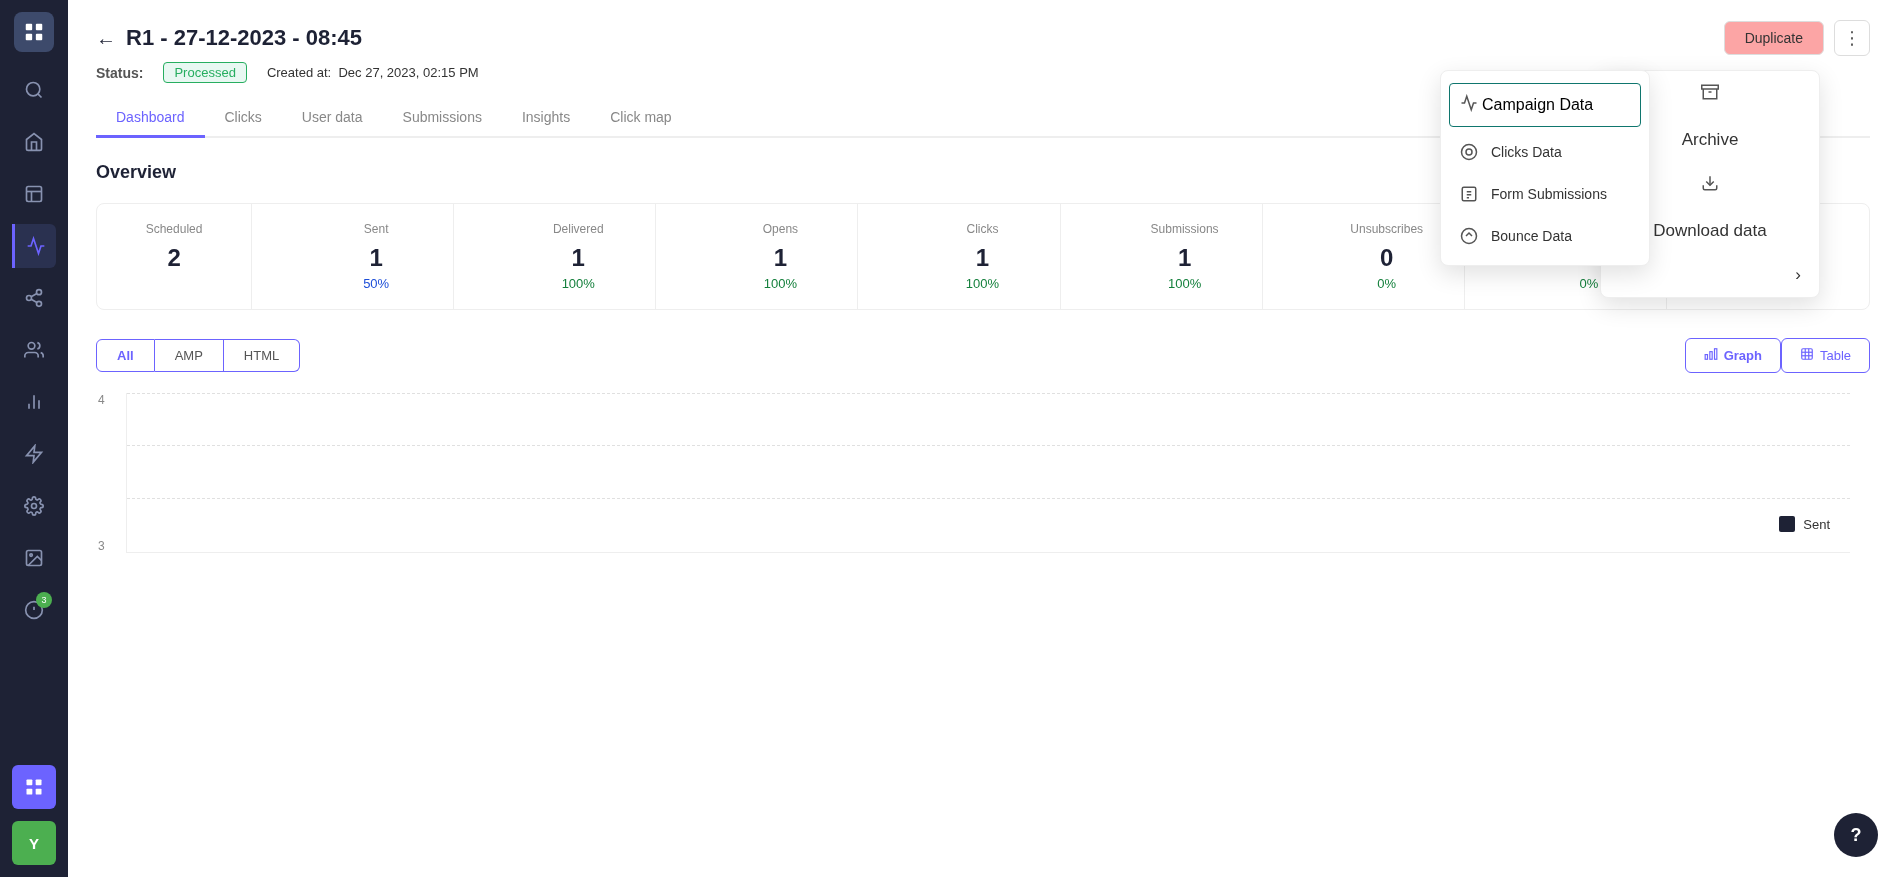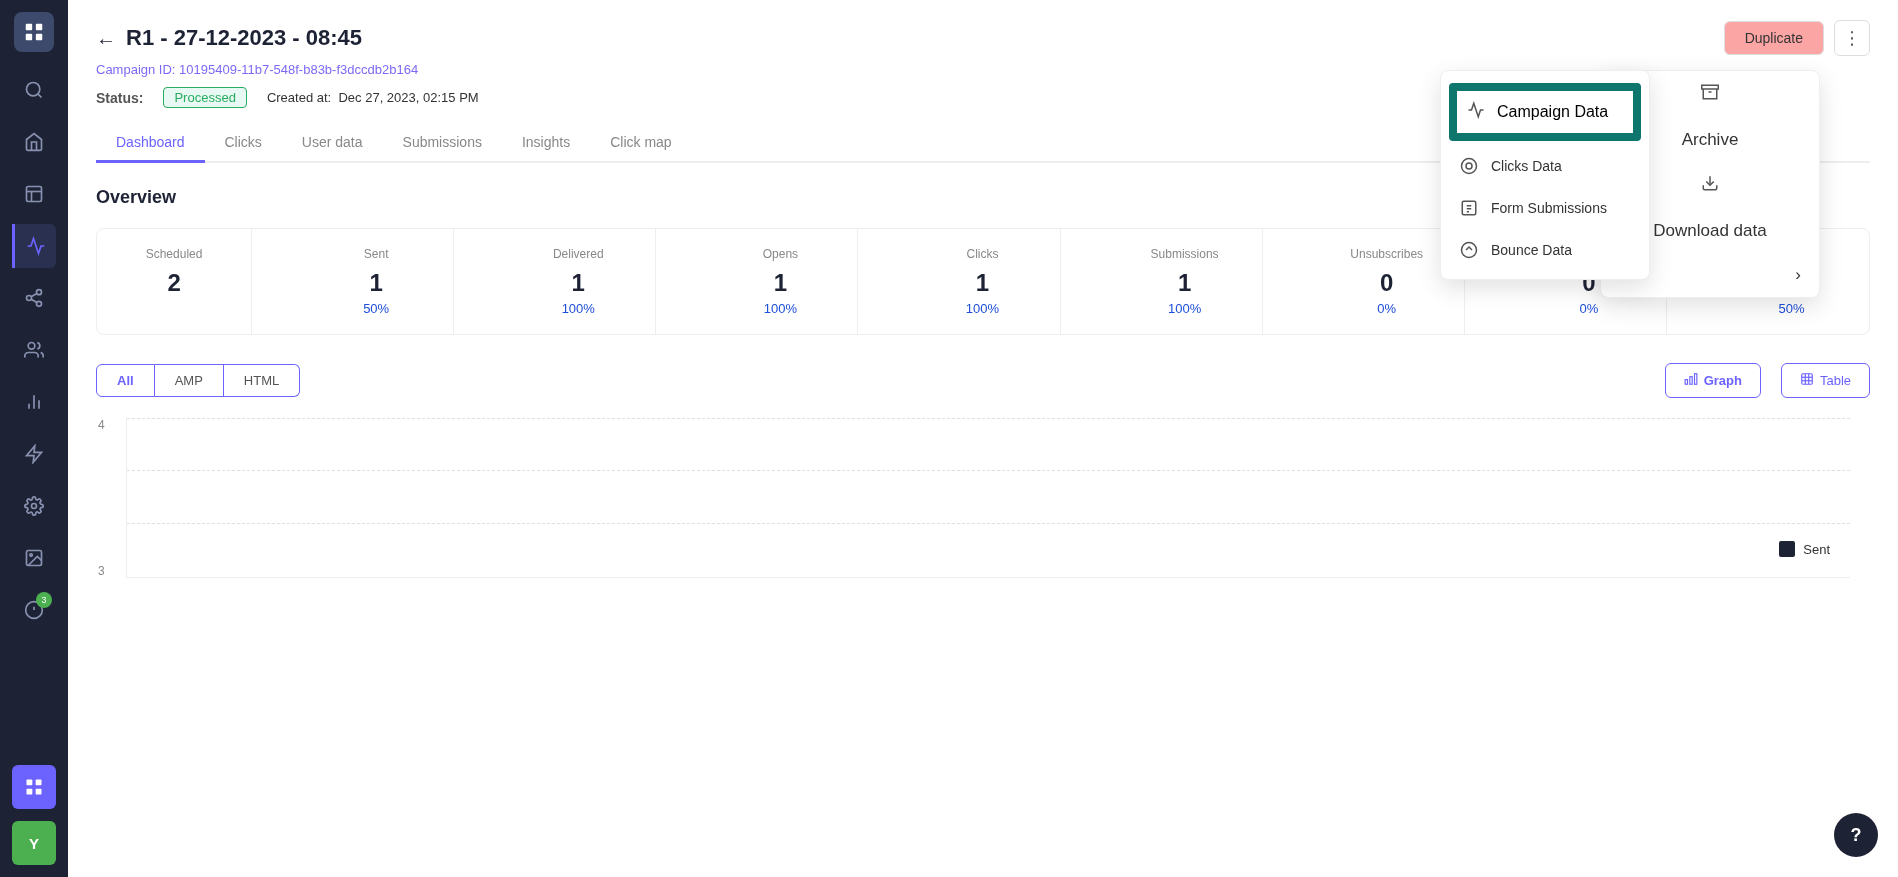--- a/index.html
+++ b/index.html
@@ -159,42 +159,42 @@
     .stat-item {
       padding: 18px 10px;
       text-align: center;
       border-right: 1px solid #eee;
     }
     .stat-item:last-child { border-right: none; }
 
     .stat-label { font-size: 12px; color: #888; margin-bottom: 8px; }
     .stat-value { font-size: 24px; font-weight: 700; color: #1e2235; margin-bottom: 4px; }
     .stat-pct { font-size: 13px; }
-    .stat-pct.green { color: #1d4ed8; }
+    .stat-pct.green { color: #15803d; }
     .stat-pct.orange { color: #1d4ed8; }
 
     
     .filter-row {
       display: flex; align-items: center; justify-content: space-between;
       margin-bottom: 20px;
     }
 
     .filter-btns { display: flex; gap: 0; }
     .filter-btn {
       padding: 8px 20px;
       border: 1px solid #6c63ff;
       background: #fff;
       font-size: 13px; cursor: pointer; color: #555;
     }
     .filter-btn:first-child { border-radius: 6px 0 0 6px; }
     .filter-btn:last-child { border-radius: 0 6px 6px 0; }
     .filter-btn.active { background: #fff; color: #6c63ff; font-weight: 600; border-color: #6c63ff; }
     .filter-btn:not(:first-child) { border-left: none; }
 
-    .view-btns { display: flex; gap: 20px; }
+    .view-btns { display: flex; gap: 0; }
     .view-btn {
       padding: 8px 18px;
       border: 1px solid #6c63ff;
       border-radius: 6px;
       background: #fff;
       font-size: 13px; cursor: pointer; color: #6c63ff;
       display: flex; align-items: center; gap: 6px;
     }
     .view-btn.active { background: #fff; border-color: #6c63ff; font-weight: 600; }
 
@@ -234,25 +234,25 @@
       cursor: pointer;
     }
 
     .dropdown-item .item-icon {
       width: 20px; display: flex; align-items: center; justify-content: center;
       color: #555;
     }
 
     
     .campaign-data-item {
-      border: 8px solid #0f766e;
+      border: 1px solid #0f766e;
       border-radius: 4px;
       margin: 4px 8px;
       padding: 10px 10px;
-      display: flex; align-items: center; gap: 12px;
+      display: flex; align-items: center; gap: 4px;
       cursor: pointer;
     }
 
     
     .archive-row, .download-row {
       display: flex; align-items: center; gap: 24px;
       padding: 12px 18px;
       font-size: 17px; color: #333;
       cursor: pointer;
       flex-direction: column;
@@ -457,21 +457,20 @@
                   <path d="M12 2C6.48 2 2 6.48 2 12s4.48 10 10 10 10-4.48 10-10S17.52 2 12 2z"></path>
                   <path d="M8 12l4-4 4 4"></path>
                 </svg>
             </span>
             <span>Bounce Data</span>
           </div>
         </div>
       </div>
     </div>
 
-    <div class="campaign-id">Campaign ID: 10195409-11b7-548f-b83b-f3dccdb2b164</div>
 
     <div class="status-row">
       <span class="status-label">Status:</span>
       <span class="status-badge">Processed</span>
       <span class="created-at">
         <span>Created at:</span>&nbsp;
         <span>Dec 27, 2023, 02:15 PM</span>
       </span>
     </div>
 

